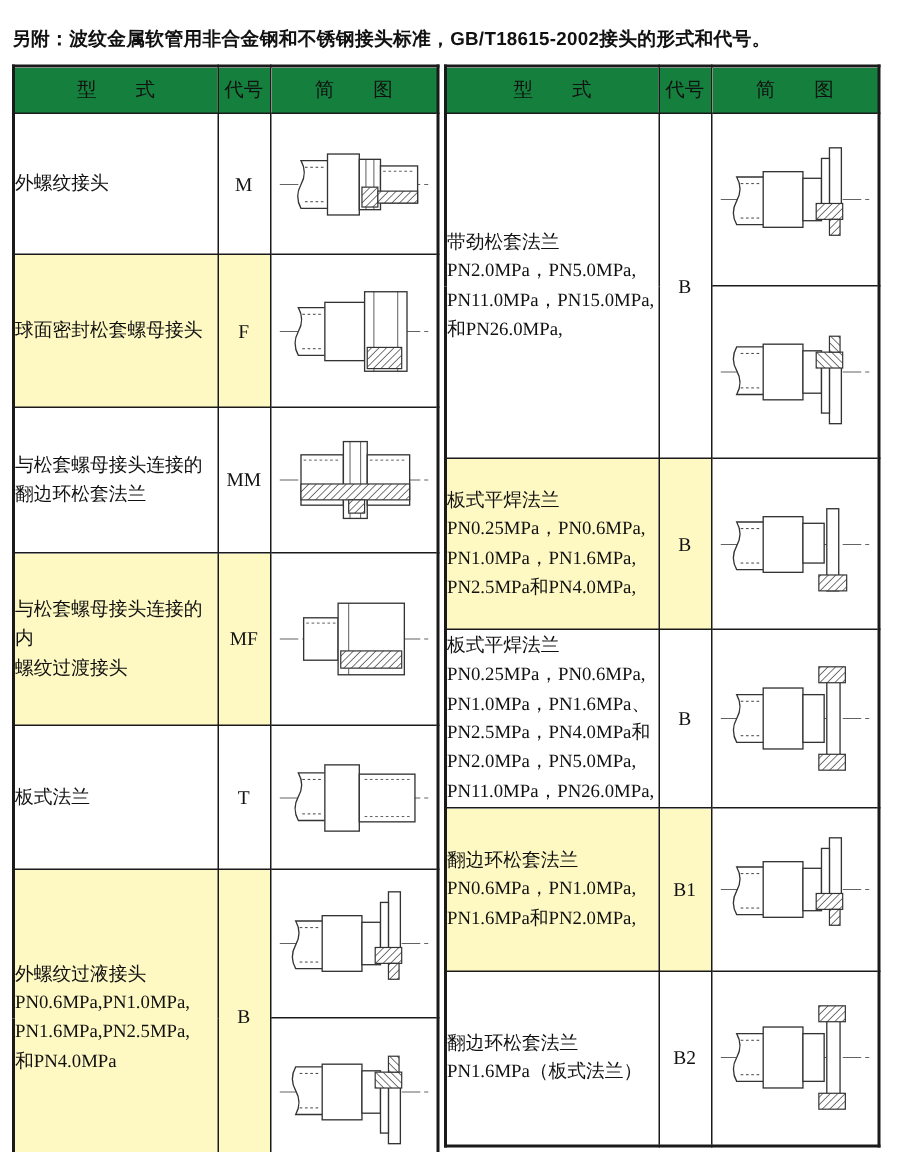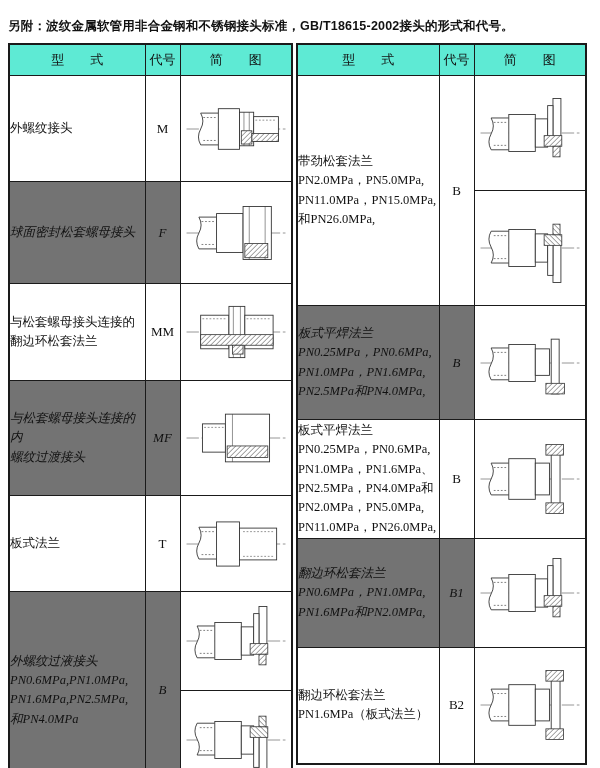--- a/index.html
+++ b/index.html
@@ -3,26 +3,26 @@
 <meta charset="utf-8">
 <style>
   html,body{margin:0;padding:0;background:#ffffff;}
   body{width:600px;height:768px;font-family:"Liberation Serif","DejaVu Serif",serif;color:#111;}
   .wrap{padding:16px 8px 0 8px;}
   .title{font-family:"Liberation Sans","DejaVu Sans",sans-serif;font-weight:bold;font-size:12.5px;
          letter-spacing:0.2px;margin:2px 0 8px 0;white-space:nowrap;}
   .tables{display:flex;gap:3px;align-items:flex-start;}
   table.grid{border-collapse:collapse;table-layout:fixed;border:2px solid #1a1a1a;}
   table.grid td,table.grid th{border:1px solid #1a1a1a;padding:0;overflow:hidden;}
-  th.hcell{background:#5eead4;font-weight:normal;font-size:13px;white-space:pre;height:30px;margin-left:39px;}
+  th.hcell{background:#15803d;font-weight:normal;font-size:13px;white-space:pre;height:30px;margin-left:39px;}
   td.type{font-size:12.5px;line-height:1.55;text-align:left;vertical-align:middle;
           padding:4px 3px 4px 9px;white-space:pre-line;}
   td.code{font-size:13px;text-align:center;vertical-align:middle;}
   td.diag{text-align:center;vertical-align:middle;background:#fff;}
-  .hl{background:#737373;font-style:italic;}
+  .hl{background:#fef9c3;}
   td.diag svg{display:block;margin:0 auto;}
   .flip{transform:scaleY(-1);}
   .hidden-defs{position:absolute;width:0;height:0;overflow:hidden;}
 </style>
 </head>
 <body>
 
 <svg class="hidden-defs" aria-hidden="true">
   <defs>
     <pattern id="hx" patternUnits="userSpaceOnUse" width="4" height="4" patternTransform="rotate(45)">
@@ -136,21 +136,21 @@
           <col style="width:136px">
           <col style="width:35px">
           <col style="width:112px">
         </colgroup>
       <tbody>
           <tr>
         <th class="hcell">型　　式</th>
         <th class="hcell">代号</th>
         <th class="hcell">简　　图</th>
       </tr>
-      <tr style="height:106px">
+      <tr style="height:94px">
         <td class="type">外螺纹接头</td>
         <td class="code">M</td>
         <td class="diag">
           <svg width="106" height="82" viewBox="0 0 120 90">
                 <use href="#g-m"></use>
               </svg>
         </td>
       </tr>
       <tr style="height:102px">
         <td class="type hl">球面密封松套螺母接头</td>

